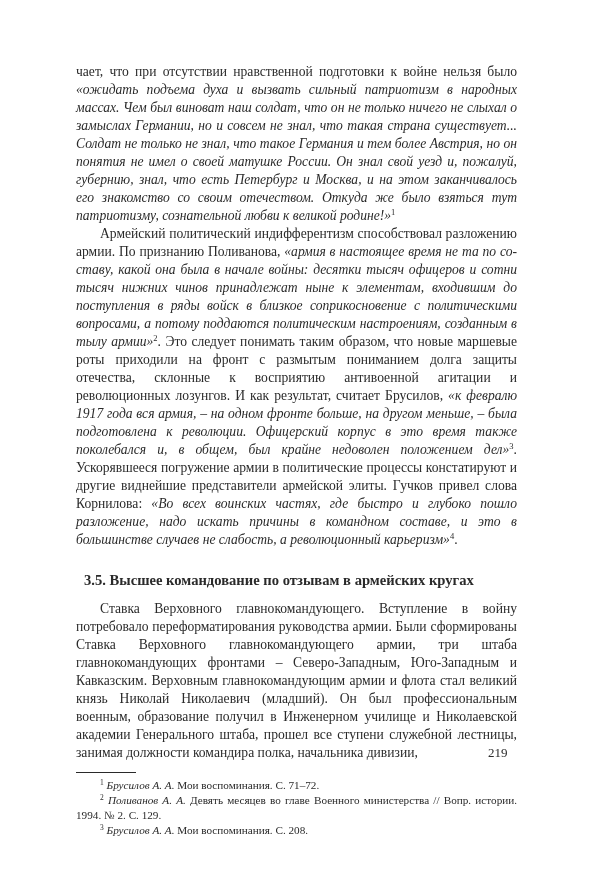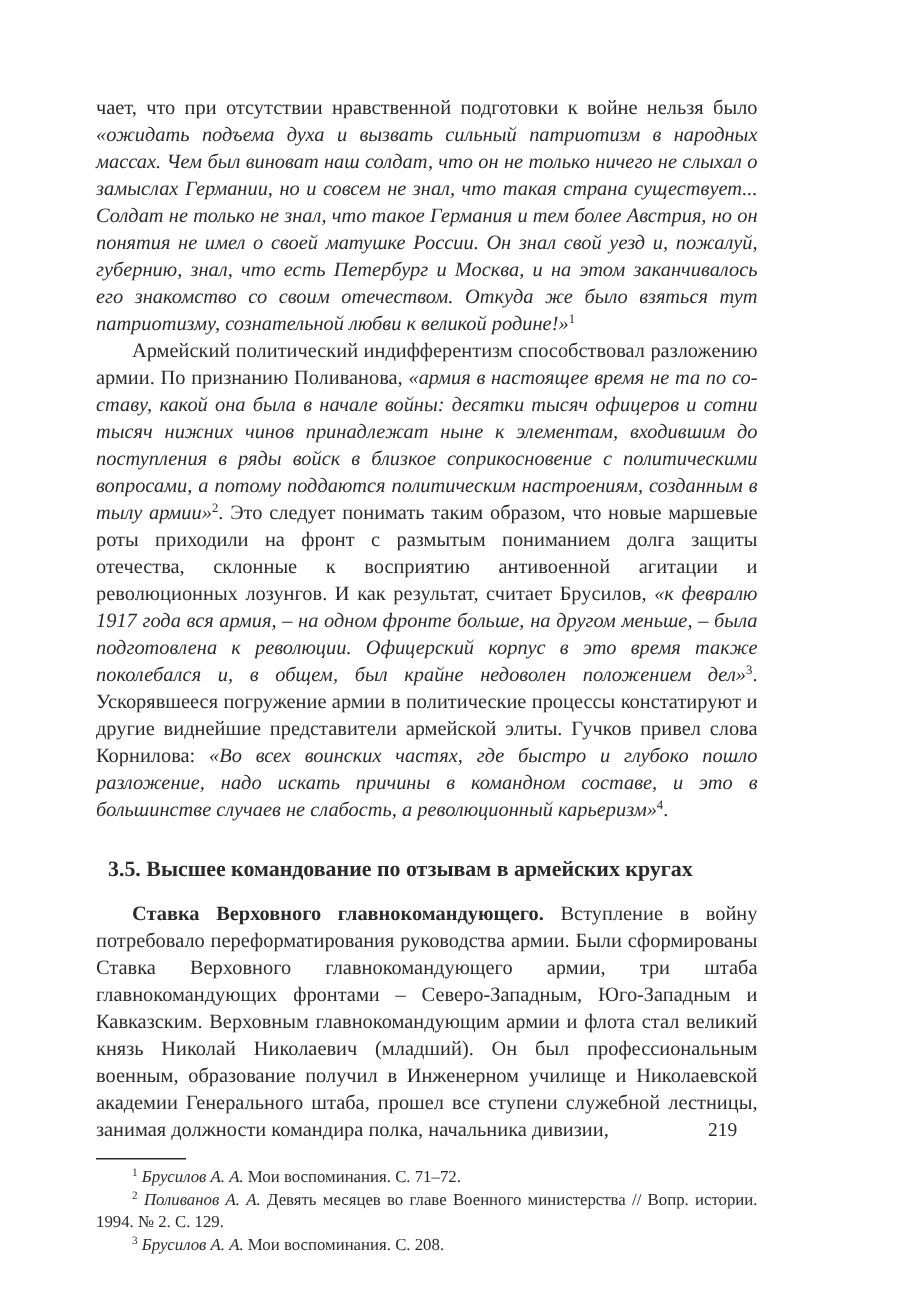--- a/index.html
+++ b/index.html
@@ -10,34 +10,34 @@
   body {
     width: 600px;
     height: 869px;
     position: relative;
     overflow: hidden;
     font-family: "Liberation Serif", "DejaVu Serif", serif;
     color: #2a2a2a;
   }
   .page {
     position: absolute;
-    left: 64px;
+    left: 76px;
     top: 63px;
     width: 441px;
   }
   .para {
     font-size: 13.6px;
     line-height: 18px;
     text-align: justify;
     margin: 0;
     hyphens: manual;
   }
   .para.indent { text-indent: 24px; }
   .para i { font-style: italic; }
-  .para b { font-weight: bold; }
+  .para b { font-weight: normal; }
   sup {
     font-size: 8.5px;
     line-height: 0;
     vertical-align: 5px;
   }
   .heading {
     font-size: 14.6px;
     font-weight: bold;
     margin: 22px 0 11px 0;
     line-height: 18px;
@@ -55,21 +55,21 @@
     text-align: justify;
     margin: 0;
     text-indent: 24px;
   }
   .footnote sup {
     font-size: 7.5px;
     vertical-align: 4px;
   }
   .page-number {
     position: absolute;
-    left: 472px;
+    left: 488px;
     top: 745px;
     font-size: 13px;
     color: #2a2a2a;
   }
 </style>
 </head>
 <body>
 
 <div class="page">
 

